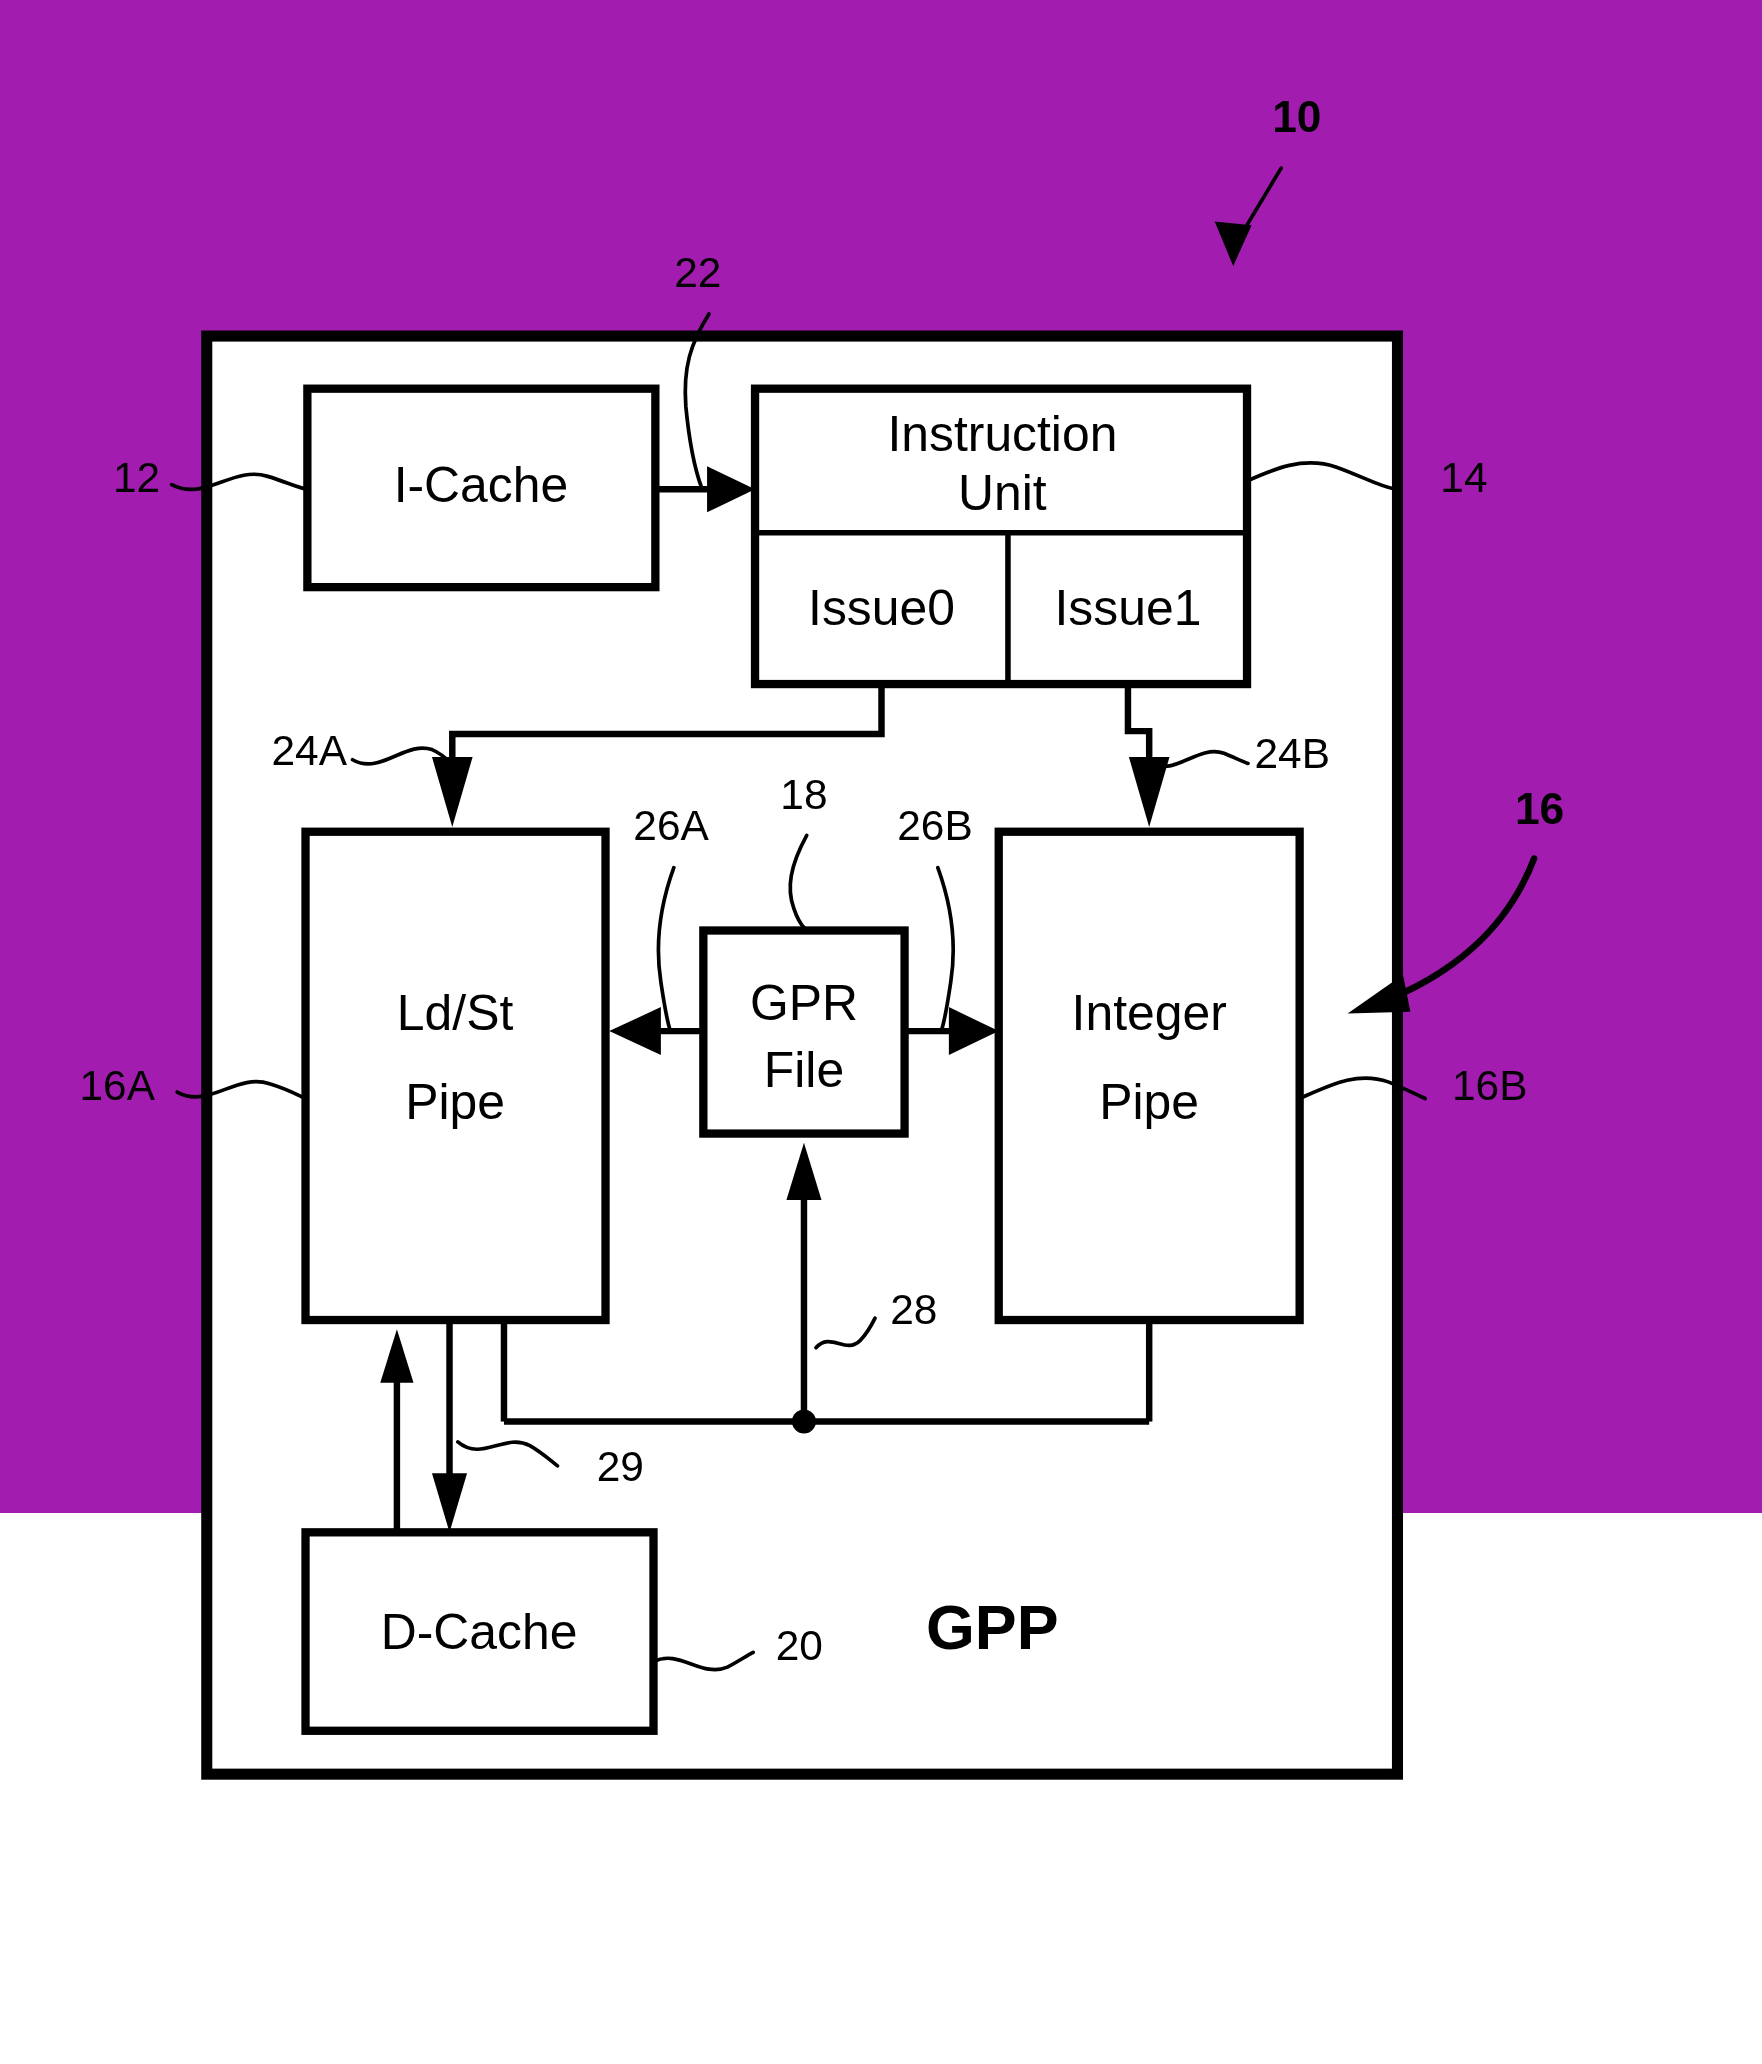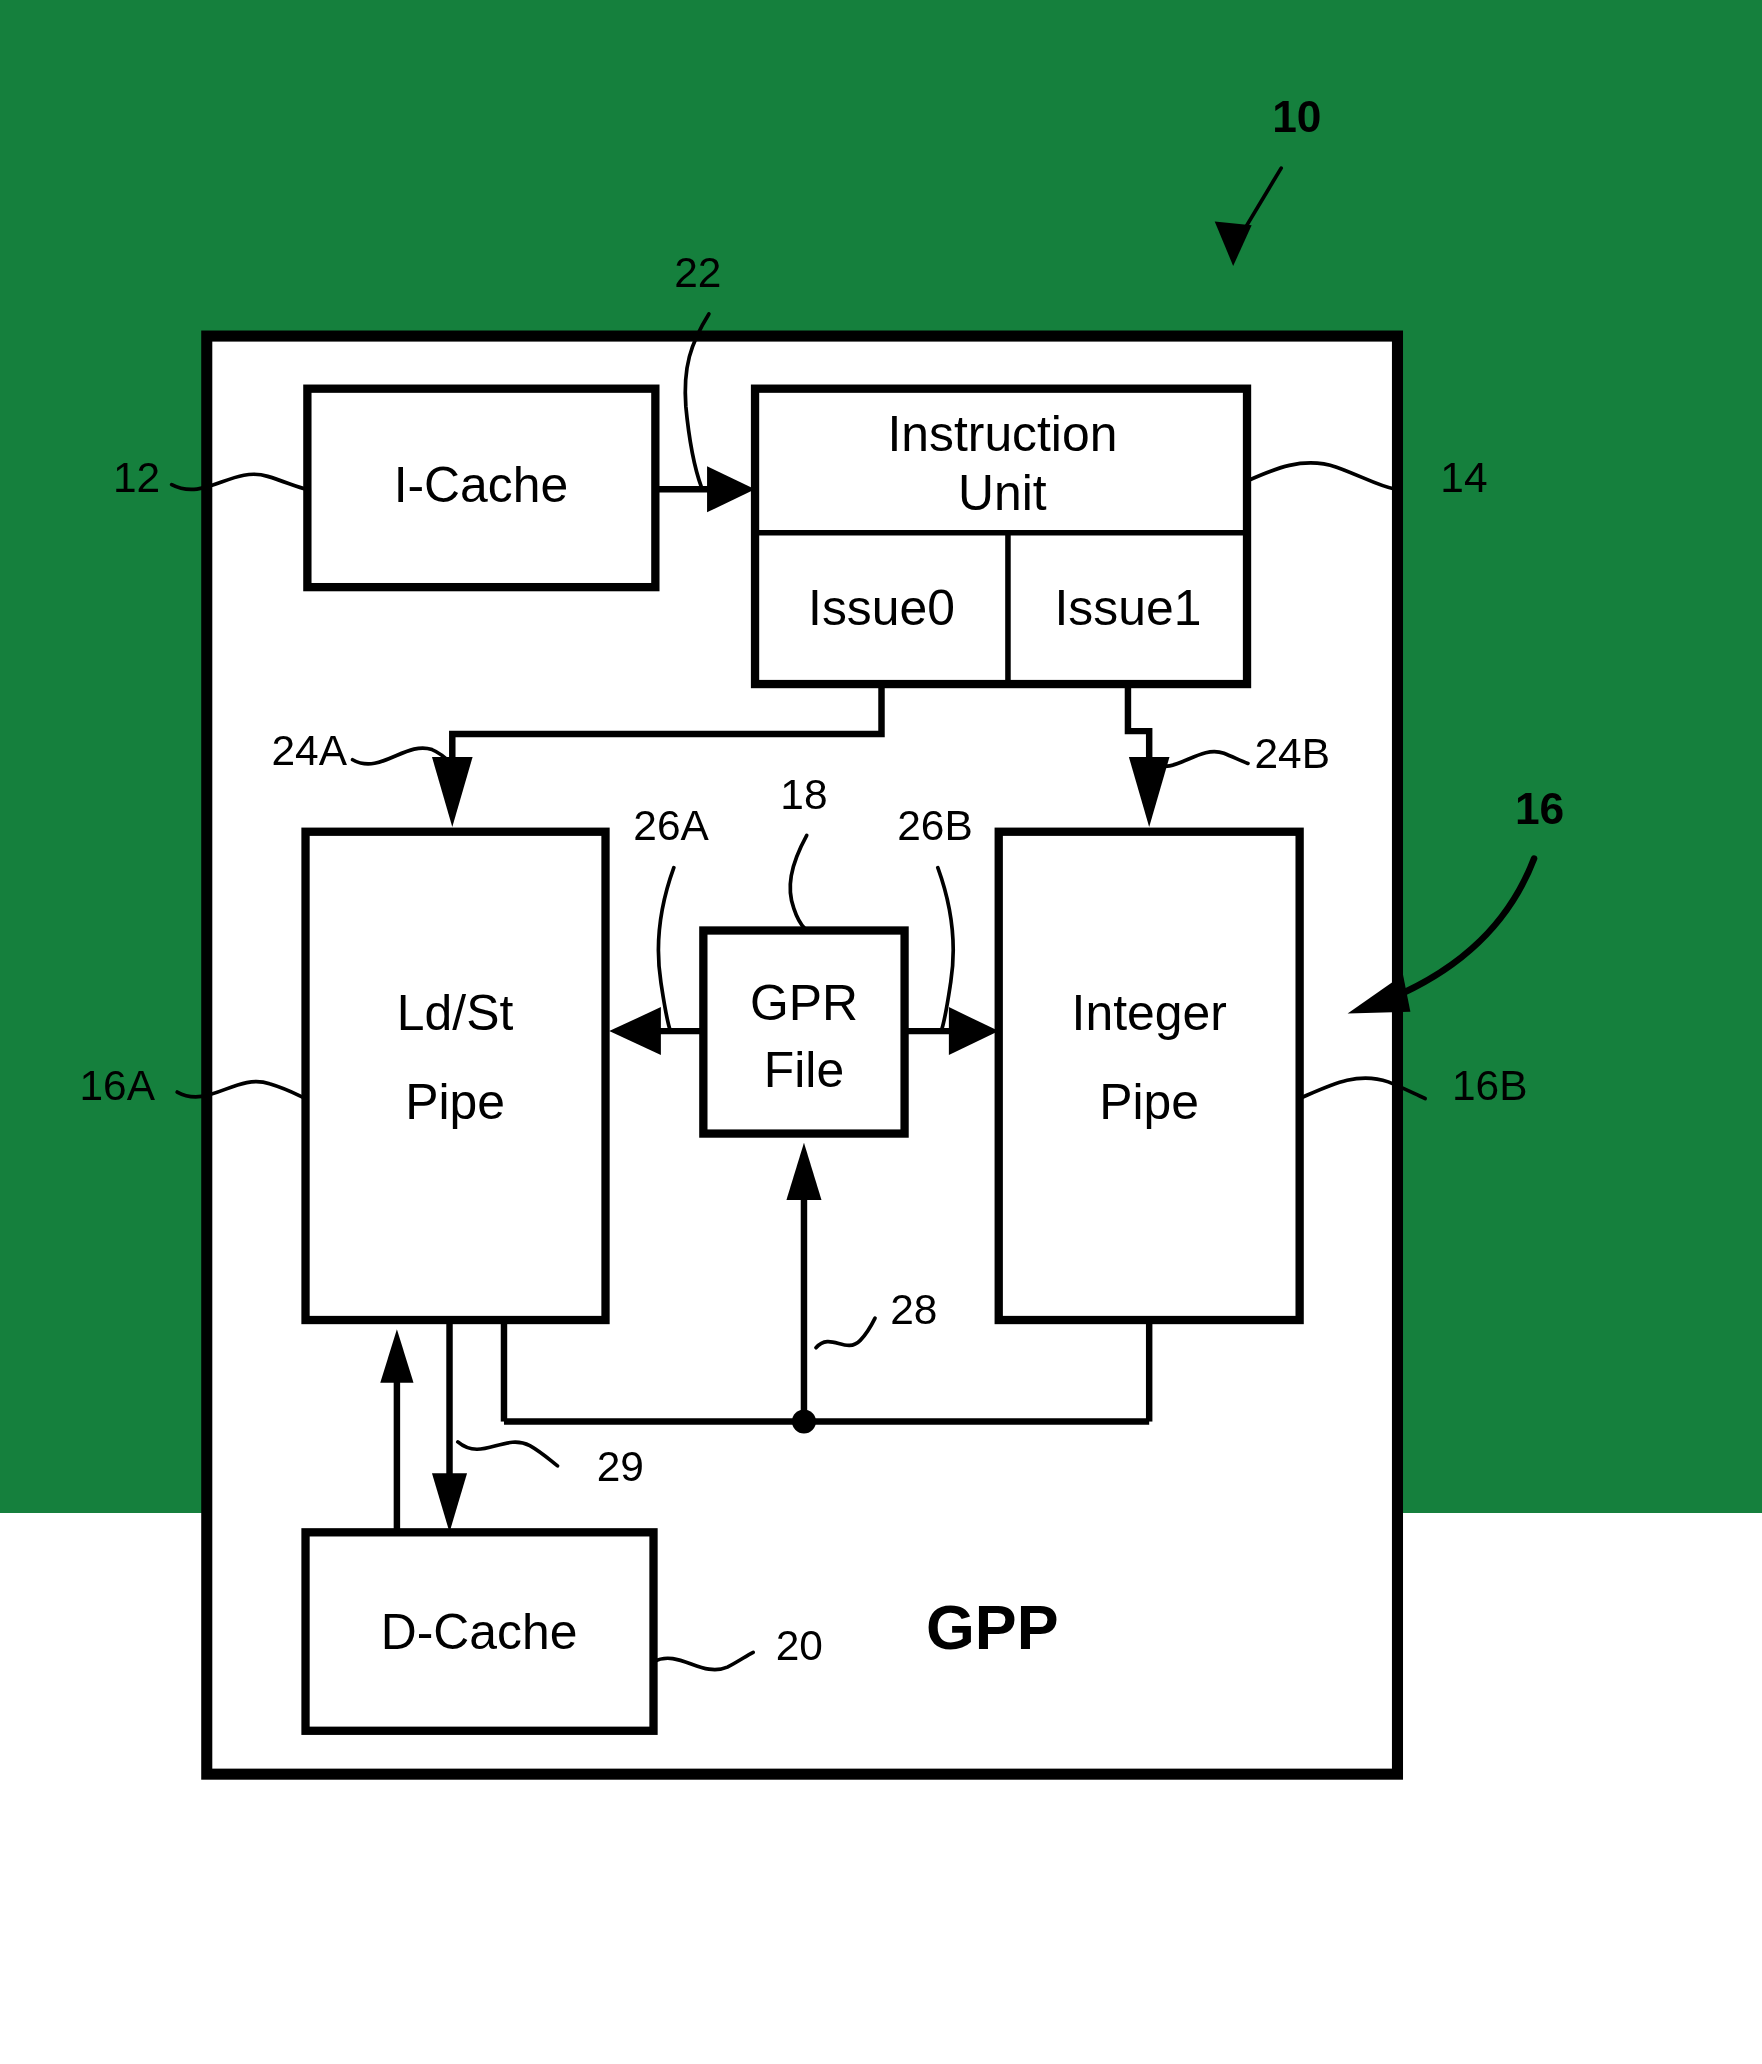--- a/index.html
+++ b/index.html
@@ -12,21 +12,21 @@
     width: 1763px;
     height: 2065px;
     font-family: "Liberation Sans", sans-serif;
     color: #000000;
     overflow: hidden;
   }
   #figure-root {
     position: relative;
     width: 1763px;
     height: 1513px;
-    background: #15803d;
+    background: #a21caf;
   }
   svg#figure-canvas {
     display: block;
     width: 1763px;
     height: 2065px;
   }
   .blk-rect {
     fill: #ffffff;
     stroke: #000000;
     stroke-width: 9;

